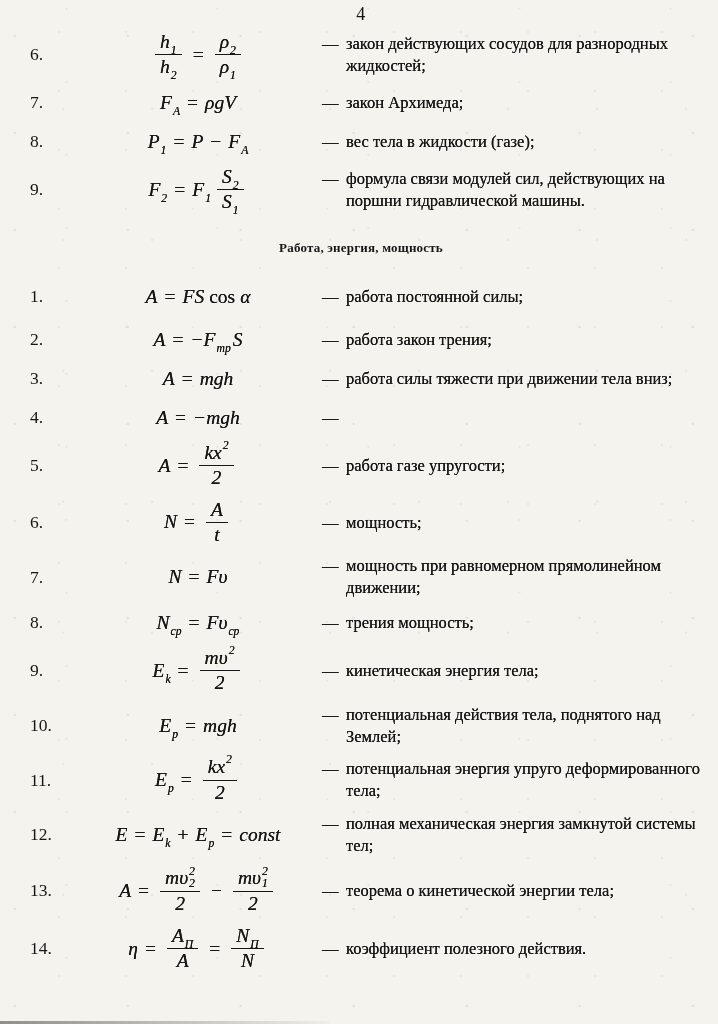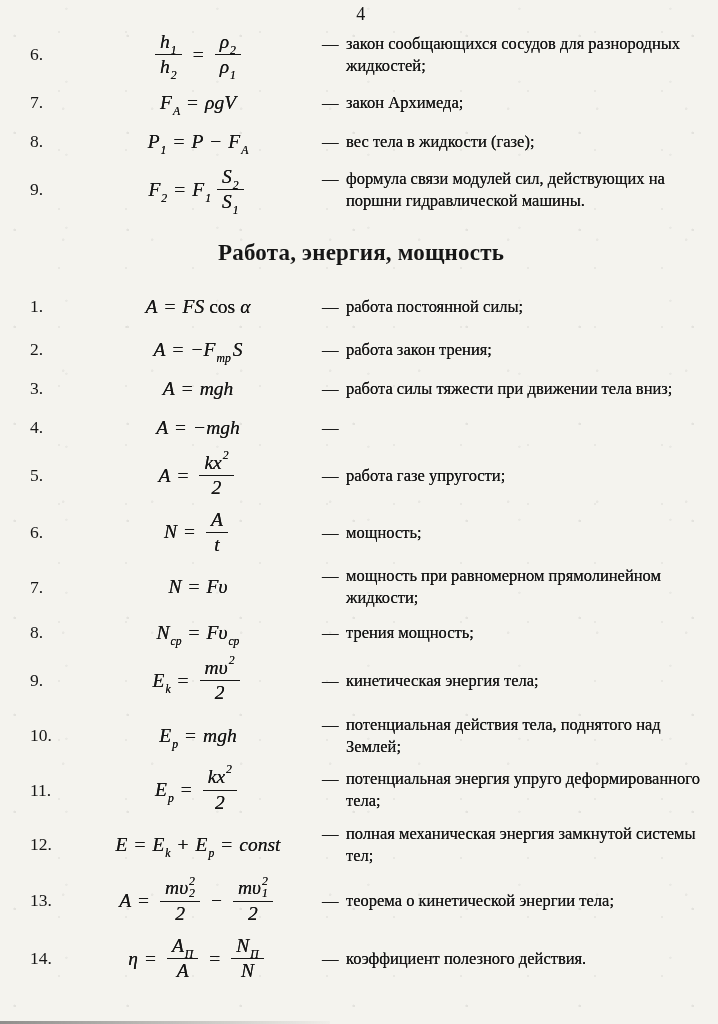--- a/index.html
+++ b/index.html
@@ -31,21 +31,21 @@
     filter: blur(0.6px);
   }
   .page-number {
     text-align: center;
     font-size: 18px;
     margin: 0 0 6px 0;
     letter-spacing: 0.5px;
   }
   .heading {
     text-align: center;
-    font-size: 23px;
+    font-size: 13px;
     font-weight: bold;
     margin: 26px 0 22px 0;
     letter-spacing: 0.2px;
   }
   .row {
     display: grid;
     grid-template-columns: 60px 248px 1fr;
     align-items: center;
     margin-bottom: 9px;
     min-height: 30px;
@@ -151,21 +151,21 @@
             <span class="fden">
               <span class="tok">
                 <span class="it">ρ</span>
                 <span class="sub">1</span>
               </span>
             </span>
           </span>
         </div>
     <div class="descwrap">
       <span class="dash">—</span>
-      <div class="desc">закон сообщающихся сосудов для разнородных жидкостей;</div>
+      <div class="desc">закон действующих сосудов для разнородных жидкостей;</div>
     </div>
   </div>
       <div class="row">
     <div class="num">7.</div>
     <div class="formula">
           <span class="tok">
             <span class="it">F</span>
             <span class="sub">A</span>
           </span>
           <span class="op">=</span>
@@ -363,21 +363,21 @@
           <span class="tok">
             <span class="it">N</span>
           </span>
           <span class="op">=</span>
           <span class="tok">
             <span class="it">Fυ</span>
           </span>
         </div>
     <div class="descwrap">
       <span class="dash">—</span>
-      <div class="desc">мощность при равномерном прямолинейном жидкости;</div>
+      <div class="desc">мощность при равномерном прямолинейном движении;</div>
     </div>
   </div>
       <div class="row">
     <div class="num">8.</div>
     <div class="formula">
           <span class="tok">
             <span class="it">N</span>
             <span class="sub">ср</span>
           </span>
           <span class="op">=</span>

